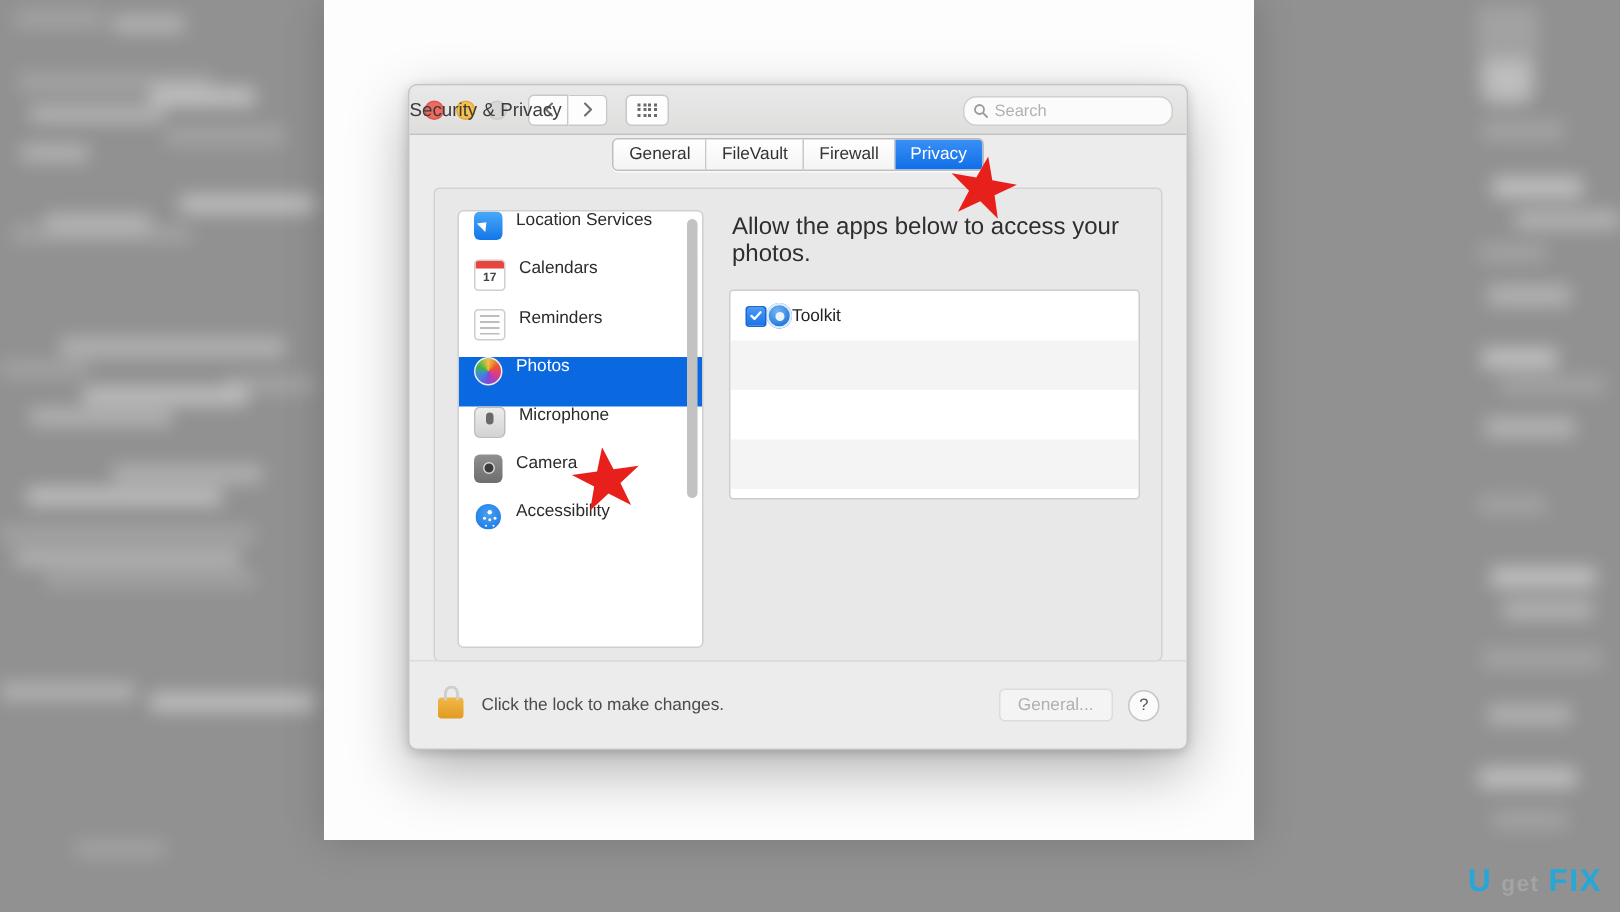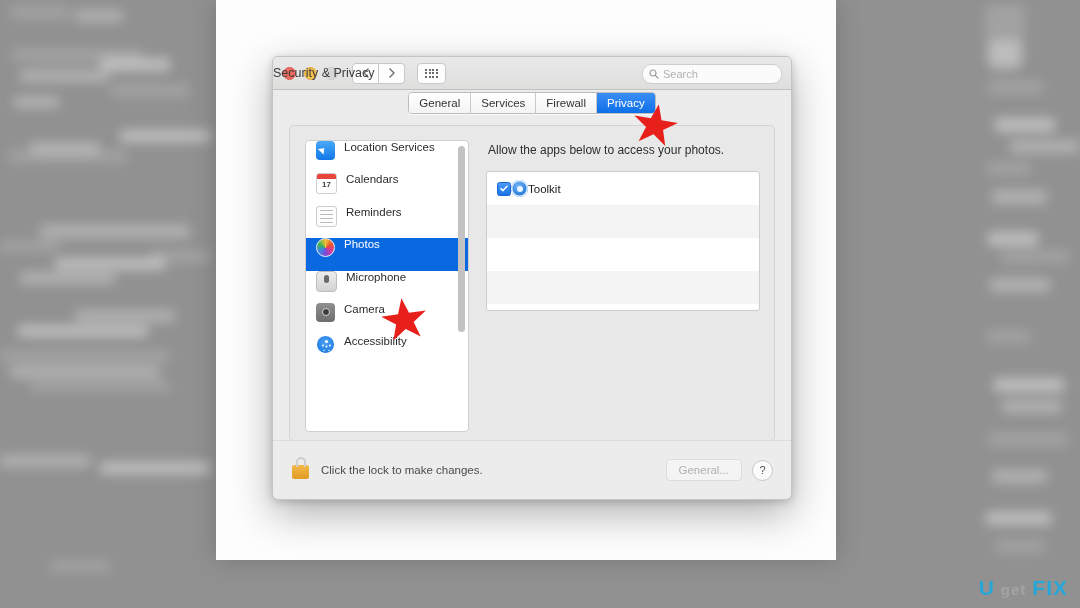--- a/index.html
+++ b/index.html
@@ -213,21 +213,21 @@
   }
   .sb-thumb {
     position: absolute; left: 0; top: 1px; width: 7px; height: 186px;
     background: #c2c2c2; border-radius: 4px;
   }
 
   
   .rightpane {
     position: absolute; left: 196px; top: 14px; right: 14px; bottom: 14px;
   }
-  .pane-desc { font-size: 12px; color: #2e2e2e; margin: 3px 0 14px 2px; }
+  .pane-desc { font-size: 16px; color: #2e2e2e; margin: 3px 0 14px 2px; }
   .applist {
     background: #fff; border: 1px solid #cdcdcd; border-radius: 3px;
     height: 138px; overflow: hidden;
   }
   .app-row {
     height: 33px; display: flex; align-items: center; gap: 0; padding-left: 10px;
     font-size: 11.5px; color: #222;
   }
   .app-row.alt { background: #f4f4f4; }
   .chk {
@@ -393,21 +393,21 @@
         <circle cx="4" cy="4" r="3" fill="none" stroke="#9a9a9a" stroke-width="1.2"></circle>
         <line x1="6.3" y1="6.3" x2="9" y2="9" stroke="#9a9a9a" stroke-width="1.2" stroke-linecap="round"></line>
       </svg>
       <span class="search-ph">Search</span>
     </div>
   </div>
 
   <div class="tabbar">
     <div class="tabs">
       <div class="tab">General</div>
-      <div class="tab">Services</div>
+      <div class="tab">FileVault</div>
       <div class="tab">Firewall</div>
       <div class="tab active">Privacy</div>
     </div>
   </div>
 
   <div class="content">
 
     <div class="sidebar">
       <div class="side-row">
         <span class="sb-ico ico-location"></span>

